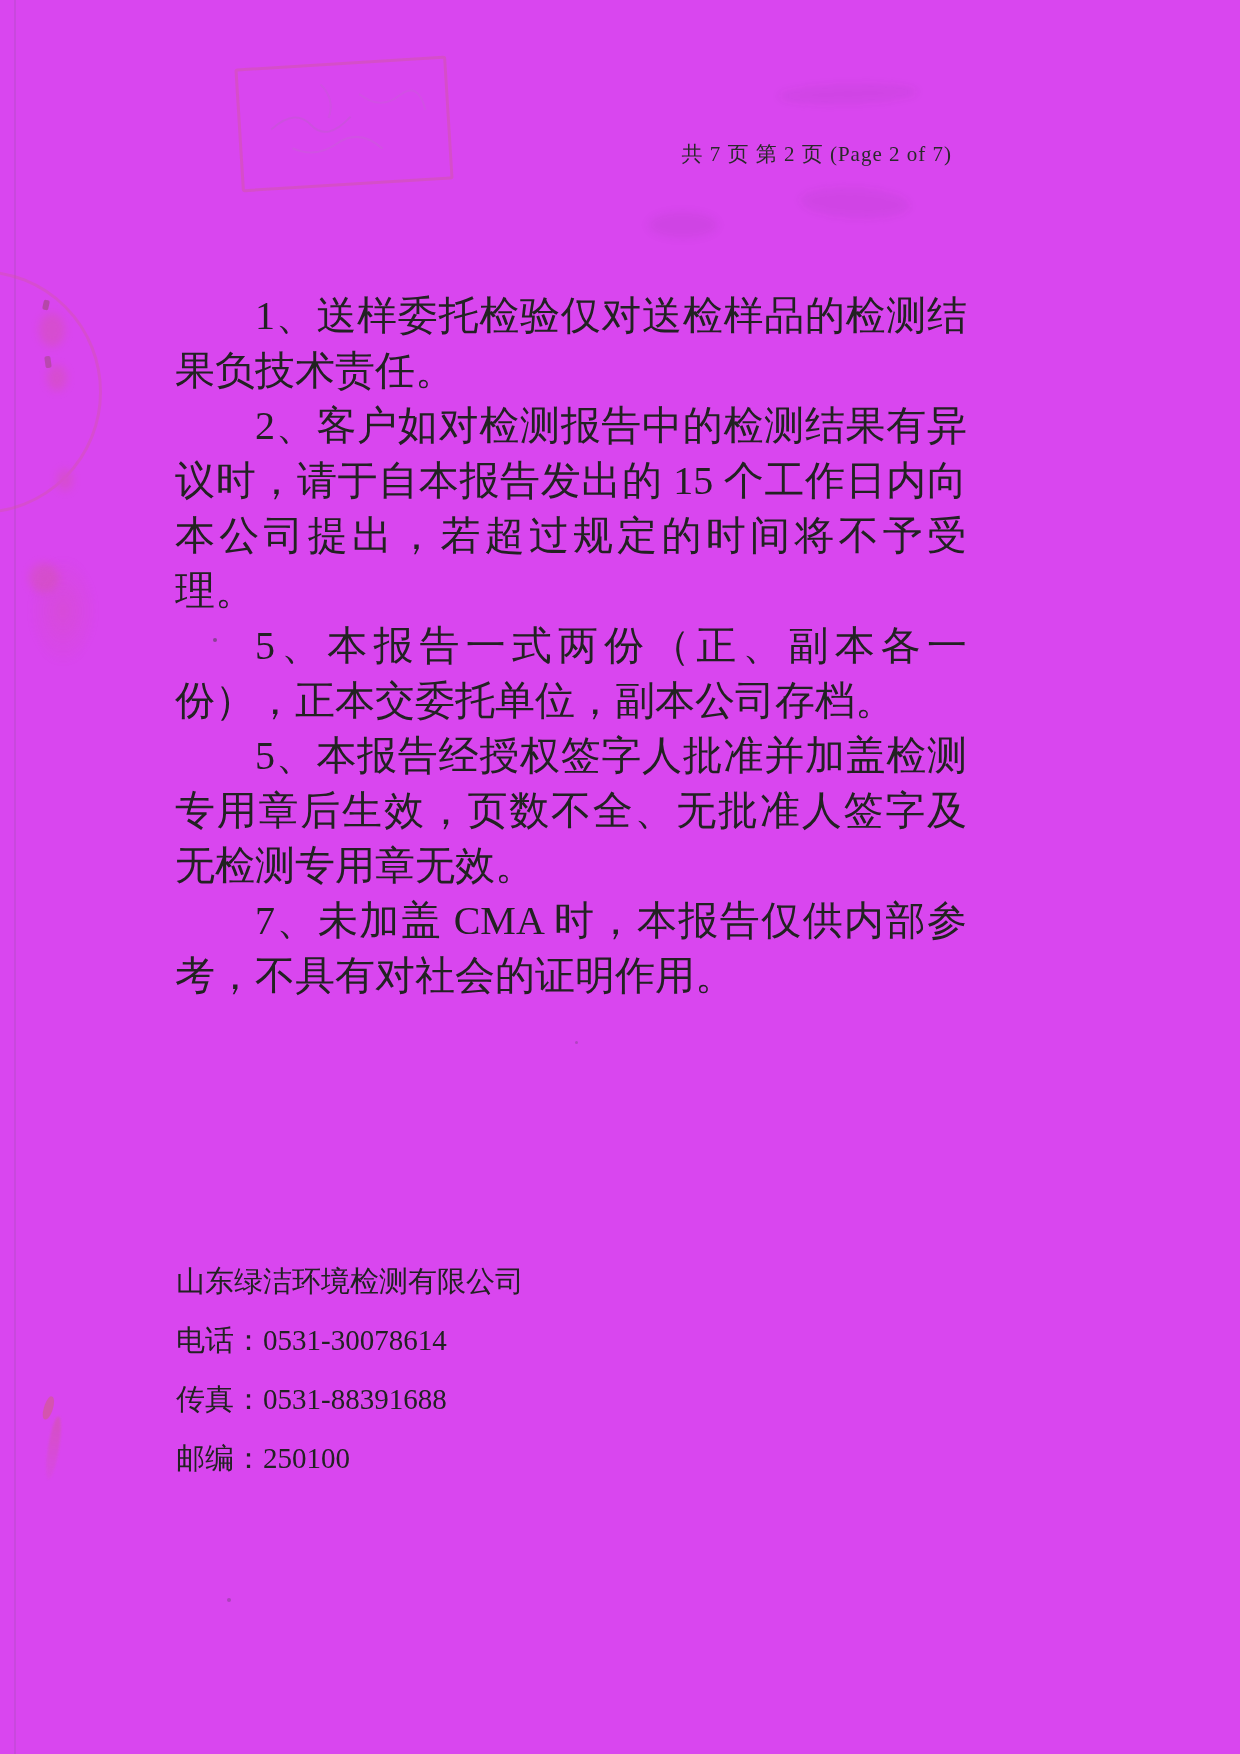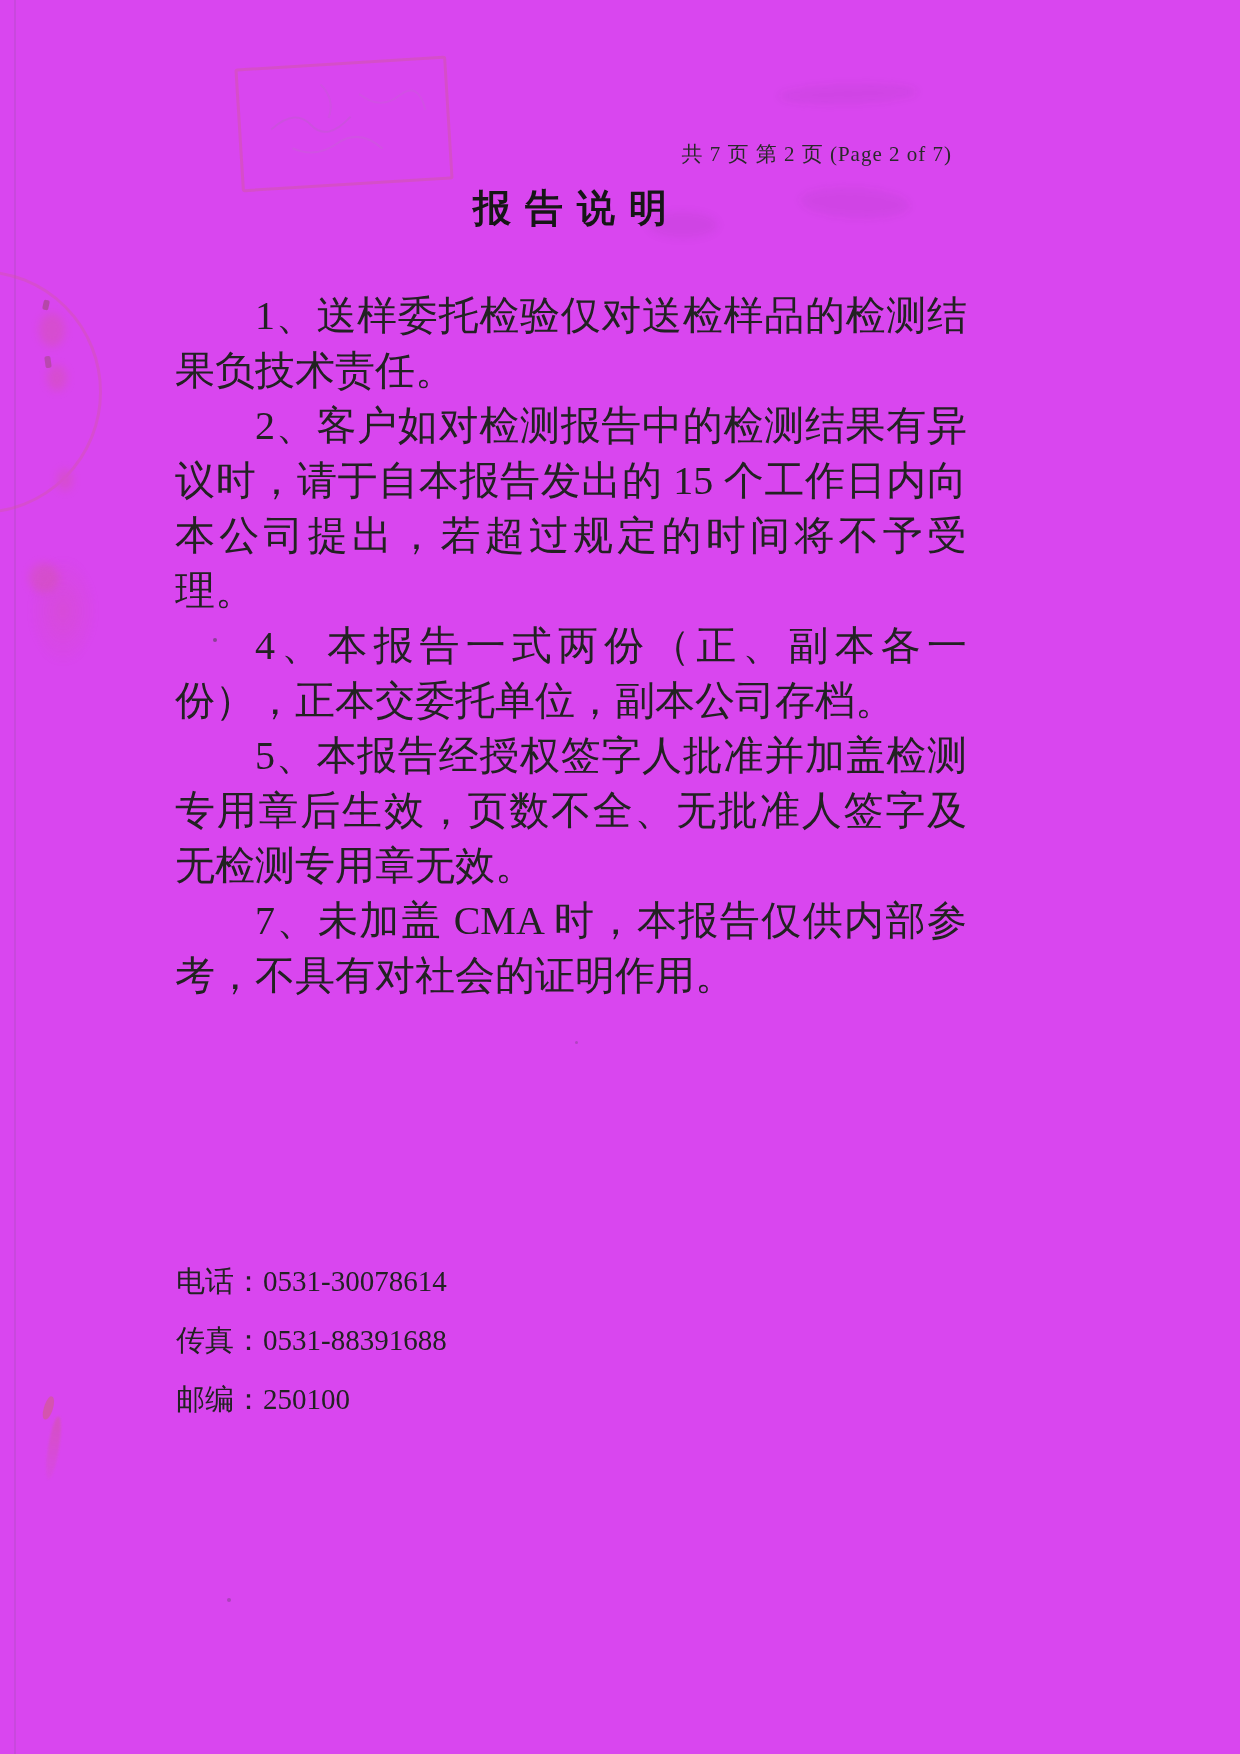--- a/index.html
+++ b/index.html
@@ -125,29 +125,29 @@
 
   <div class="smudge m1"></div>
   <div class="smudge m2"></div>
   <div class="smudge m3"></div>
   <div class="dot d1"></div>
   <div class="dot d2"></div>
   <div class="dot d3"></div>
 
   <div class="page-number">共 7 页  第 2 页  (Page 2 of 7)</div>
 
-  <div class="doc-title">报告说明</div>
 
   <div class="notes">
     <p>1、送样委托检验仅对送检样品的检测结果负技术责任。</p>
     <p>2、客户如对检测报告中的检测结果有异议时，请于自本报告发出的 15 个工作日内向本公司提出，若超过规定的时间将不予受理。</p>
-    <p>4、本报告一式两份（正、副本各一份），正本交委托单位，副本公司存档。</p>
+    <p>5、本报告一式两份（正、副本各一份），正本交委托单位，副本公司存档。</p>
     <p>5、本报告经授权签字人批准并加盖检测专用章后生效，页数不全、无批准人签字及无检测专用章无效。</p>
     <p>7、未加盖 CMA 时，本报告仅供内部参考，不具有对社会的证明作用。</p>
   </div>
 
   <div class="footer">
+    <div>山东绿洁环境检测有限公司</div>
     <div>电话：0531-30078614</div>
     <div>传真：0531-88391688</div>
     <div>邮编：250100</div>
   </div>
 
 </div>
 
 </body></html>

